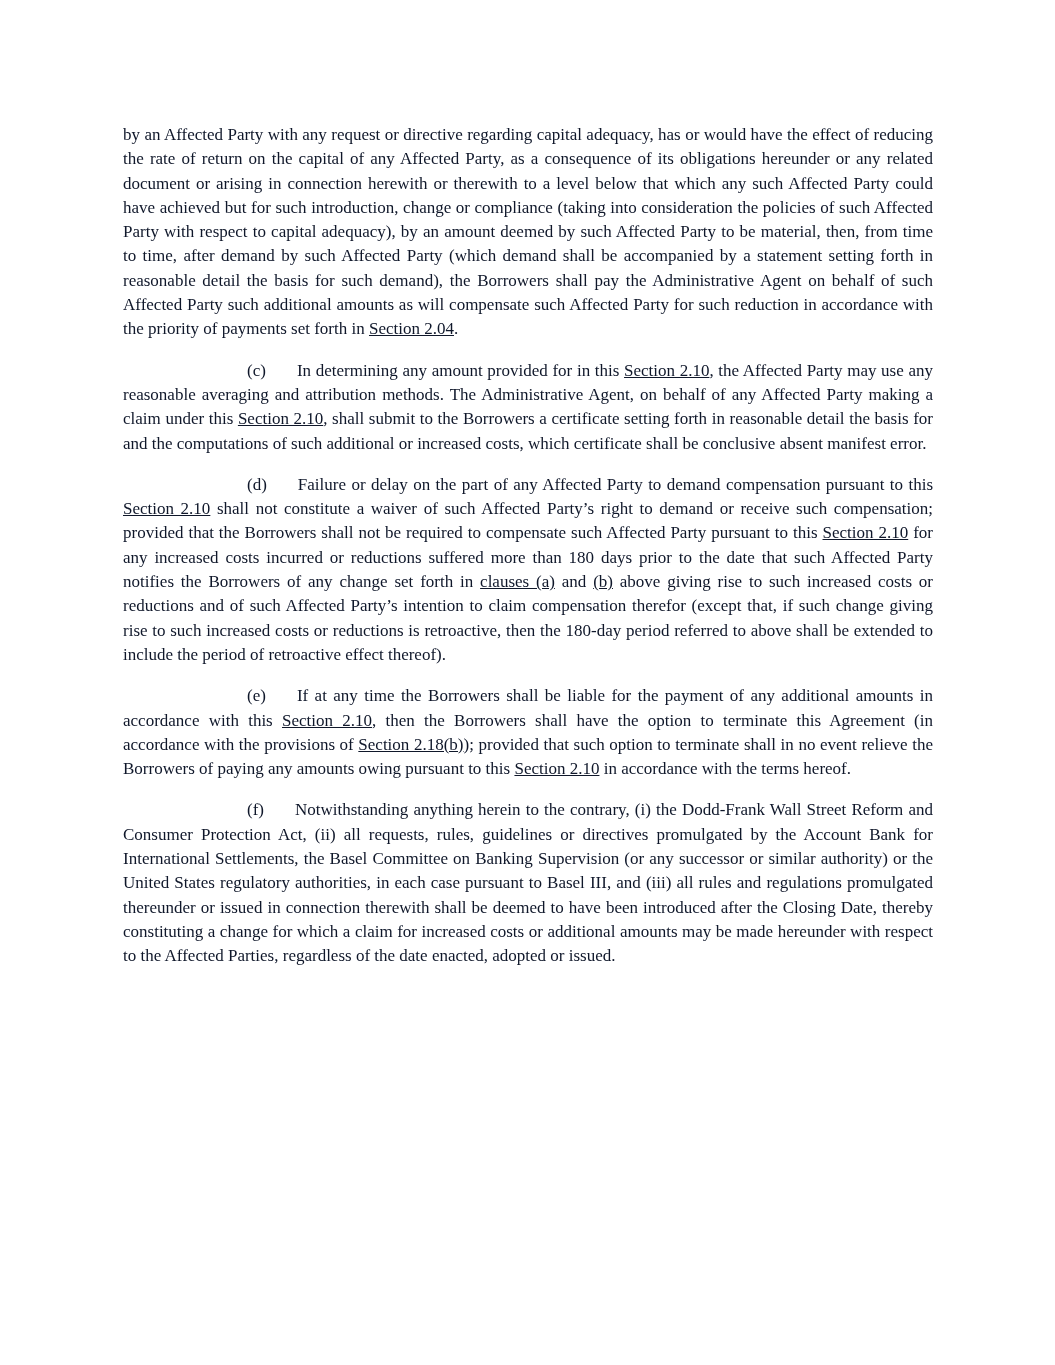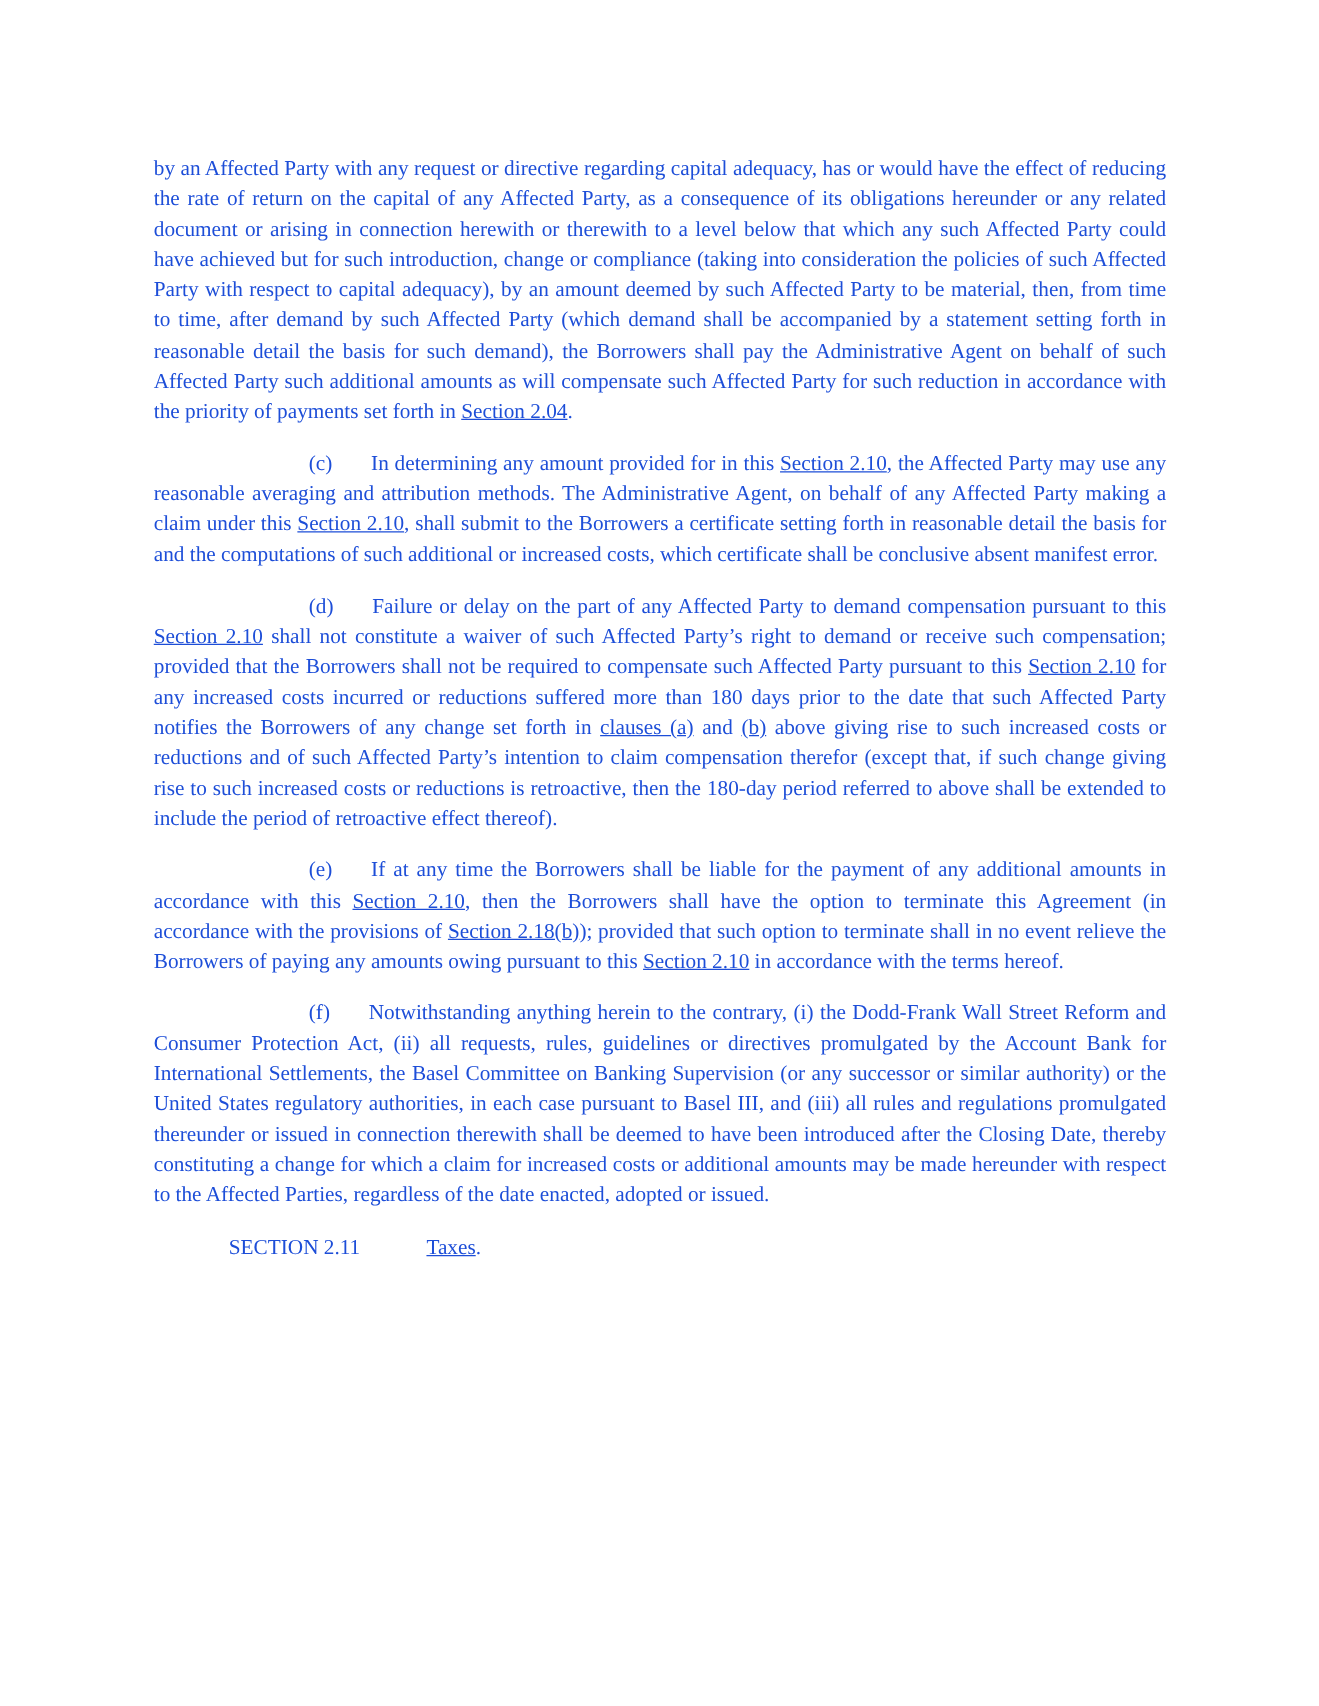--- a/index.html
+++ b/index.html
@@ -5,21 +5,21 @@
   html, body {
     margin: 0;
     padding: 0;
     background: #ffffff;
   }
   .page {
     position: relative;
     width: 1055px;
     height: 1194px;
     background: #ffffff;
-    color: #1d4ed8;
+    color: #0f172a;
     font-family: "Liberation Serif", "DejaVu Serif", serif;
     overflow: hidden;
   }
   .content {
     position: absolute;
     left: 123px;
     top: 123px;
     width: 810px;
   }
   p.para {
@@ -70,18 +70,17 @@
     <p class="para"><span>by an Affected Party with any request or directive regarding capital adequacy, has or would have the effect of reducing the rate of return on the capital of any Affected Party, as a consequence of its obligations hereunder or any related document or arising in connection herewith or therewith to a level below that which any such Affected Party could have achieved but for such introduction, change or compliance (taking into consideration the policies of such Affected Party with respect to capital adequacy), by an amount deemed by such Affected Party to be material, then, from time to time, after demand by such Affected Party (which demand shall be accompanied by a statement setting forth in reasonable detail the basis for such demand), the Borrowers shall pay the Administrative Agent on behalf of such Affected Party such additional amounts as will compensate such Affected Party for such reduction in accordance with the priority of payments set forth in </span><span class="u">Section 2.04</span><span>.</span></p>
 
     <p class="para indent"><span>(c)</span><span class="tab"></span><span>In determining any amount provided for in this </span><span class="u">Section 2.10</span><span>, the Affected Party may use any reasonable averaging and attribution methods.  The Administrative Agent, on behalf of any Affected Party making a claim under this </span><span class="u">Section 2.10</span><span>, shall submit to the Borrowers a certificate setting forth in reasonable detail the basis for and the computations of such additional or increased costs, which certificate shall be conclusive absent manifest error.</span></p>
 
     <p class="para indent"><span>(d)</span><span class="tab"></span><span>Failure or delay on the part of any Affected Party to demand compensation pursuant to this </span><span class="u">Section 2.10</span><span> shall not constitute a waiver of such Affected Party’s right to demand or receive such compensation; </span><span class="i">provided</span><span> that the Borrowers shall not be required to compensate such Affected Party pursuant to this </span><span class="u">Section 2.10</span><span> for any increased costs incurred or reductions suffered more than 180 days prior to the date that such Affected Party notifies the Borrowers of any change set forth in </span><span class="u">clauses (a)</span><span> and </span><span class="u">(b)</span><span> above giving rise to such increased costs or reductions and of such Affected Party’s intention to claim compensation therefor (except that, if such change giving rise to such increased costs or reductions is retroactive, then the 180-day period referred to above shall be extended to include the period of retroactive effect thereof).</span></p>
 
     <p class="para indent"><span>(e)</span><span class="tab"></span><span>If at any time the Borrowers shall be liable for the payment of any additional amounts in accordance with this </span><span class="u">Section 2.10</span><span>, then the Borrowers shall have the option to terminate this Agreement (in accordance with the provisions of </span><span class="u">Section 2.18(b)</span><span>); </span><span class="i">provided</span><span> that such option to terminate shall in no event relieve the Borrowers of paying any amounts owing pursuant to this </span><span class="u">Section 2.10</span><span> in accordance with the terms hereof.</span></p>
 
     <p class="para indent"><span>(f)</span><span class="tab"></span><span>Notwithstanding anything herein to the contrary, (i) the Dodd-Frank Wall Street Reform and Consumer Protection Act, (ii) all requests, rules, guidelines or directives promulgated by the Account Bank for International Settlements, the Basel Committee on Banking Supervision (or any successor or similar authority) or the United States regulatory authorities, in each case pursuant to Basel III, and (iii) all rules and regulations promulgated thereunder or issued in connection therewith shall be deemed to have been introduced after the Closing Date, thereby constituting a change for which a claim for increased costs or additional amounts may be made hereunder with respect to the Affected Parties, regardless of the date enacted, adopted or issued.</span></p>
 
-    <p class="section-line"><span>SECTION 2.11</span><span class="tab2"></span><span class="u">Taxes</span><span>.</span></p>
 
   </div>
 
   <div class="page-number">75</div>
 </div>
 
 </body></html>

